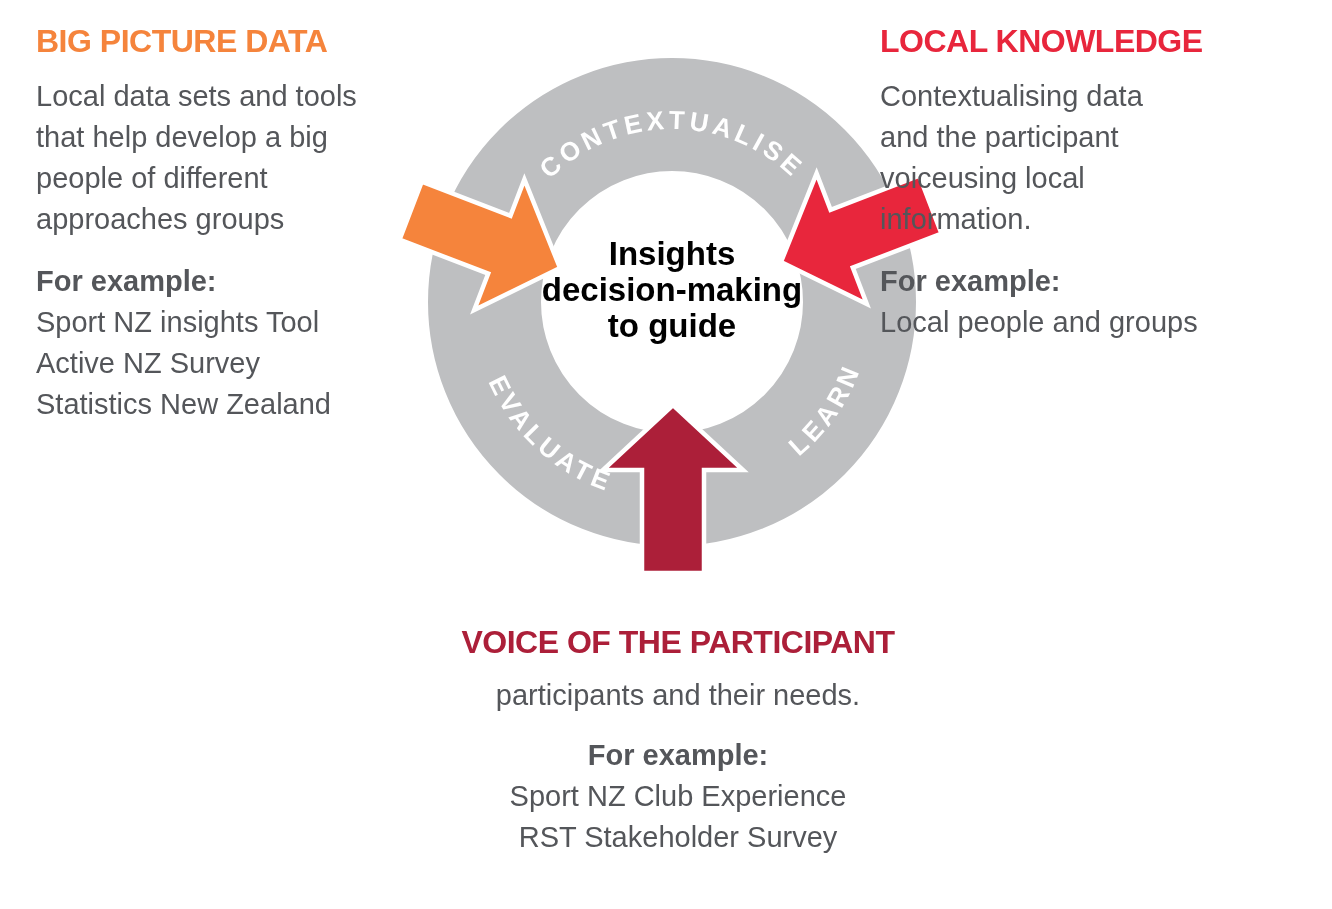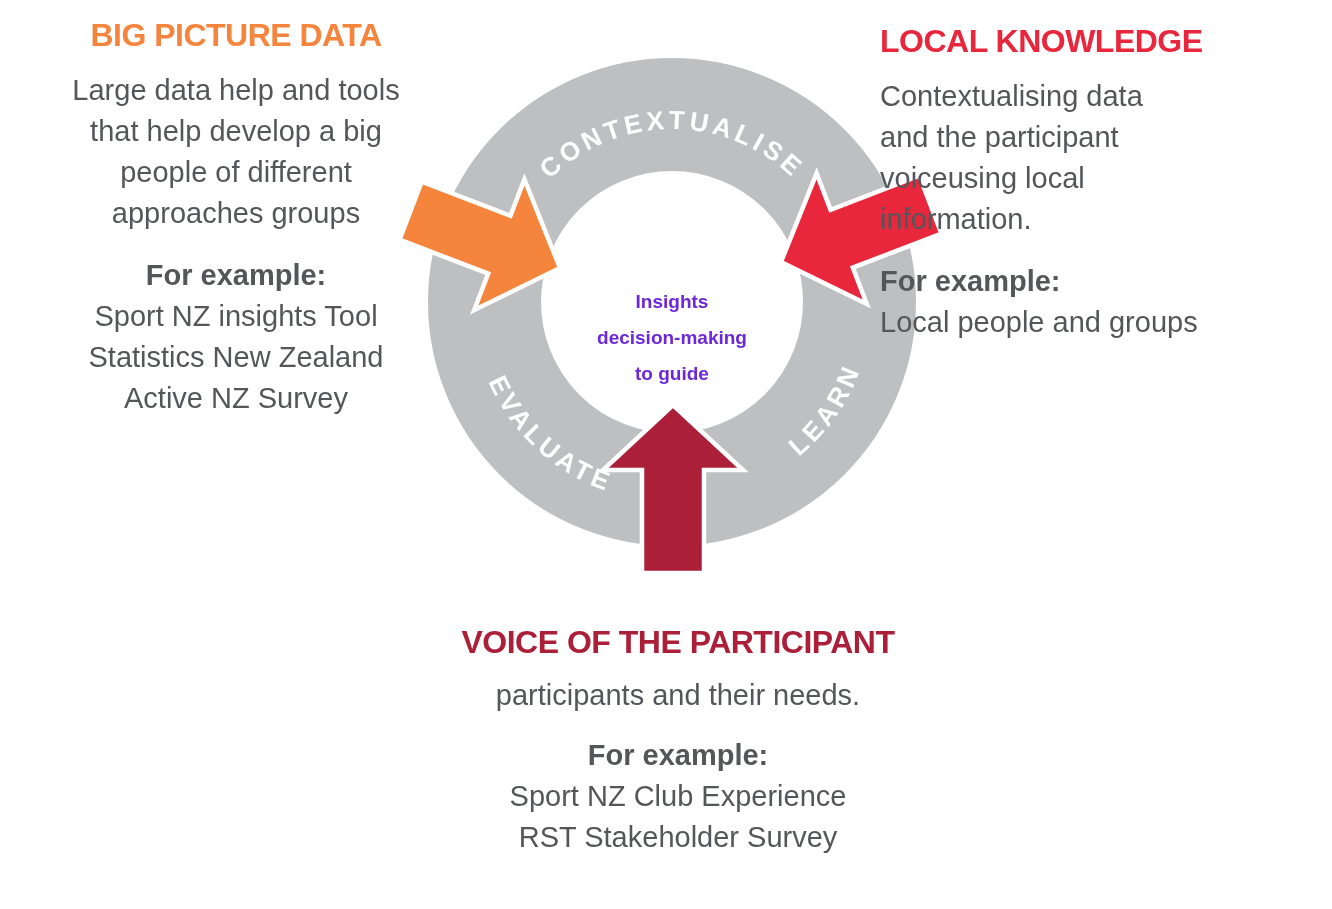--- a/index.html
+++ b/index.html
@@ -16,29 +16,29 @@
     font-family:"Liberation Sans", sans-serif;
   }
   .block{position:absolute;color:#54565A;}
   .block h2{font-size:32px;line-height:38px;font-weight:bold;margin:0 0 16px 0;letter-spacing:-0.5px;}
   .orange-title{color:#F5843C;}
   .red-title{color:#E8263C;}
   .maroon-title{color:#AC1F39;}
   .desc-line{font-size:29px;line-height:41px;}
   .for-example{font-size:29px;line-height:41px;font-weight:bold;margin-top:21px;}
   .example-line{font-size:29px;line-height:41px;}
-  .left-block{left:36px;top:16px;width:400px;text-align:center;}
+  .left-block{left:36px;top:22px;width:400px;text-align:left;}
   .right-block{right:32px;top:22px;width:420px;text-align:left;}
   .bottom-block{left:338px;top:606px;width:680px;text-align:center;}
   .bottom-block h2{margin-bottom:14px;margin-top:17px;}
   .bottom-block .for-example{margin-top:19px;}
   .center-text{
     position:absolute;left:472px;top:236px;width:400px;
-    text-align:center;color:#6d28d9;font-weight:bold;
-    font-size:19px;line-height:36px;margin-top:48px;
+    text-align:center;color:#000000;font-weight:bold;
+    font-size:33px;line-height:36px;
   }
 </style>
 </head>
 <body>
 
 <div class="canvas">
 
   <svg class="diagram" width="1332" height="909" viewBox="0 0 1332 909">
     <defs>
       <path id="arc-top" d="M 551.8 177.6 A 173 173 0 0 1 792.2 177.6"></path>
@@ -64,28 +64,28 @@
   </svg>
 
   <div class="center-text">
     <div>Insights</div>
     <div>decision-making</div>
     <div>to guide</div>
   </div>
 
   <section class="block left-block">
     <h2 class="orange-title">BIG PICTURE DATA</h2>
-    <div class="desc-line">Large data help and tools</div>
+    <div class="desc-line">Local data sets and tools</div>
     <div class="desc-line">that help develop a big</div>
     <div class="desc-line">people of different</div>
     <div class="desc-line">approaches groups</div>
     <div class="for-example">For example:</div>
     <div class="example-line">Sport NZ insights Tool</div>
+    <div class="example-line">Active NZ Survey</div>
     <div class="example-line">Statistics New Zealand</div>
-    <div class="example-line">Active NZ Survey</div>
   </section>
 
   <section class="block right-block">
     <h2 class="red-title">LOCAL KNOWLEDGE</h2>
     <div class="desc-line">Contextualising data</div>
     <div class="desc-line">and the participant</div>
     <div class="desc-line">voiceusing local</div>
     <div class="desc-line">information.</div>
     <div class="for-example">For example:</div>
     <div class="example-line">Local people and groups</div>

